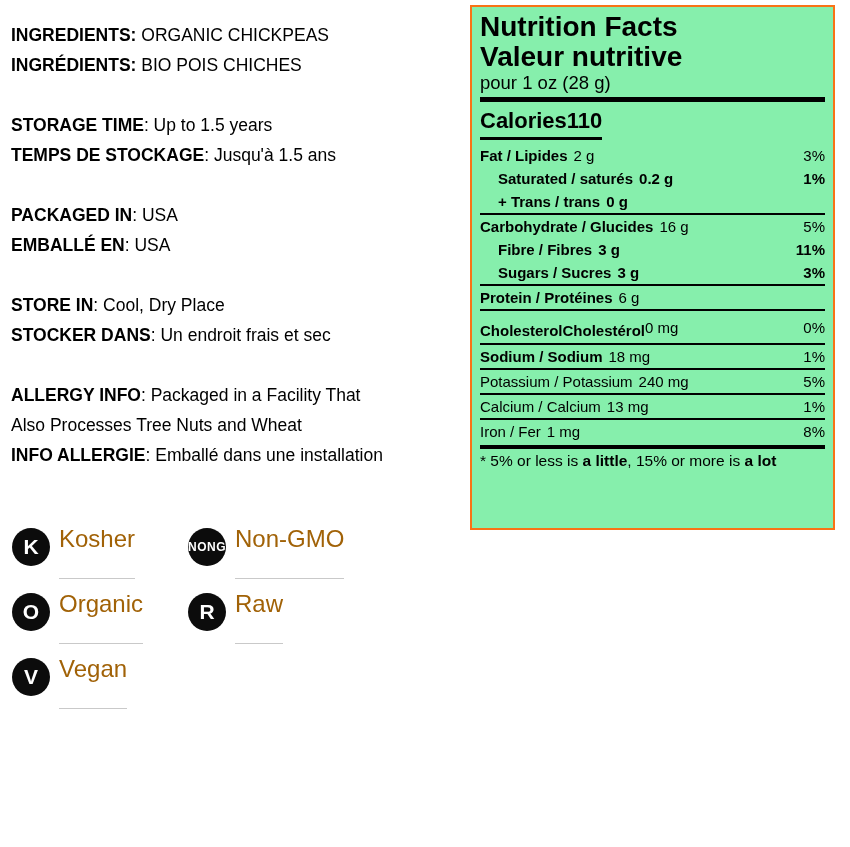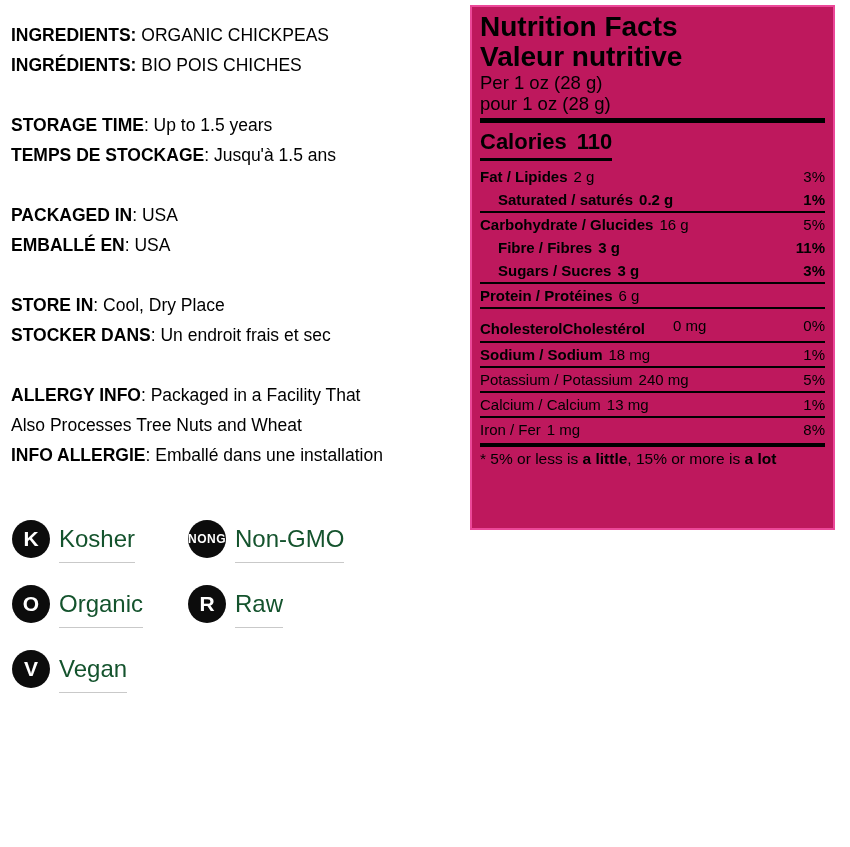--- a/index.html
+++ b/index.html
@@ -28,53 +28,53 @@
   .badge { display: flex; align-items: center; }
   .bcircle {
     width: 38px; height: 38px; border-radius: 50%;
     background: #0c0c0c; color: #fff;
     display: flex; align-items: center; justify-content: center;
     font-weight: bold; font-size: 21px; flex: none;
     margin-right: 9px;
   }
   .bcircle.multi { font-size: 12px; line-height: 9px; letter-spacing: .5px; justify-content: space-between; }
   .blabel {
-    font-size: 24px; color: #14532d;
+    font-size: 24px; color: #a16207;
     border-bottom: 1px solid #c9c9c9;
-    padding-bottom: 9px;
+    padding-bottom: 25px;
     position: relative; top: 5px;
   }
 
   
   .nfp {
     position: absolute; left: 470px; top: 5px;
     width: 365px; min-height: 525px;
-    border: 2px solid #ec4899;
+    border: 2px solid #f97316;
     padding: 5px 8px 6px 8px;
-    background: #be185d;
+    background: #86efac;
   }
   .nfp h1 { margin: 0; font-size: 28px; line-height: 30px; font-weight: bold; }
   .serving { margin: 0; font-size: 18.5px; line-height: 21px; }
   .bar { background: #000; }
   .bar.thick  { height: 5px; margin: 4px 0 2px; }
   .bar.thick2 { height: 4px; margin: 2px 0 3px; }
   .cal-row { display: flex; justify-content: space-between; align-items: flex-start; padding-top: 4px; }
   .cal { font-size: 22px; font-weight: bold; line-height: 26px; border-bottom: 3.5px solid #000; padding-bottom: 3px; align-self: flex-start; }
-  .cal .cal-value { margin-left: 10px; }
+  .cal .cal-value { }
   .dvh { text-align: right; font-weight: bold; font-size: 14px; line-height: 17px; padding-top: 2px; }
   #rows { margin-top: 4px; }
   .nrow { display: flex; align-items: baseline; font-size: 15px; line-height: 21px; padding: 1px 0; }
   .nrow.rule { border-top: 2px solid #000; }
   .nrow.ind { padding-left: 18px; font-weight: bold; }
   .nrow .nm.b { font-weight: bold; }
   .nrow .am { margin-left: 6px; white-space: nowrap; }
   .nrow .dv { margin-left: auto; }
   .nrow.chol { align-items: center; padding: 2px 0; }
   .nrow .nm.stack { display: flex; flex-direction: row; line-height: 20px; margin-top: 8px; }
-  .nrow.chol .am { margin-left: 28px; }
+  .nrow.chol .am { margin-left: 0; }
   .fn { margin: 0; font-size: 15.5px; line-height: 18px; }
   .fn.fr { text-align: justify; }
   .fn b { font-weight: bold; }
 </style>
 </head>
 <body>
 
 <div class="canvas">
 
   <section class="info">
@@ -123,38 +123,42 @@
       </div>
       <div class="badge">
         <span class="bcircle">V</span>
         <span class="blabel">Vegan</span>
       </div>
     </section>
 
   <aside class="nfp">
     <h1>Nutrition Facts</h1>
     <h1>Valeur nutritive</h1>
-    <p class="serving">Per 1 oz (28 g)</p>
     <p class="serving">pour 1 oz (28 g)</p>
     <div class="bar thick"></div>
     <div class="cal-row">
       <div class="cal">
         <span class="cal-label">Calories</span><span class="cal-value">110</span>
       </div>
     </div>
     <div id="rows">
         <div class="nrow">
           <span class="nm b">Fat / Lipides</span>
           <span class="am">2 g</span>
           <span class="dv">3%</span>
         </div>
         <div class="nrow ind">
           <span class="nm">Saturated / saturés</span>
           <span class="am">0.2 g</span>
           <span class="dv">1%</span>
+        </div>
+        <div class="nrow ind">
+          <span class="nm">+ Trans / trans</span>
+          <span class="am">0 g</span>
+          <span class="dv"></span>
         </div>
         <div class="nrow rule">
           <span class="nm b">Carbohydrate / Glucides</span>
           <span class="am">16 g</span>
           <span class="dv">5%</span>
         </div>
         <div class="nrow ind">
           <span class="nm">Fibre / Fibres</span>
           <span class="am">3 g</span>
           <span class="dv">11%</span>

